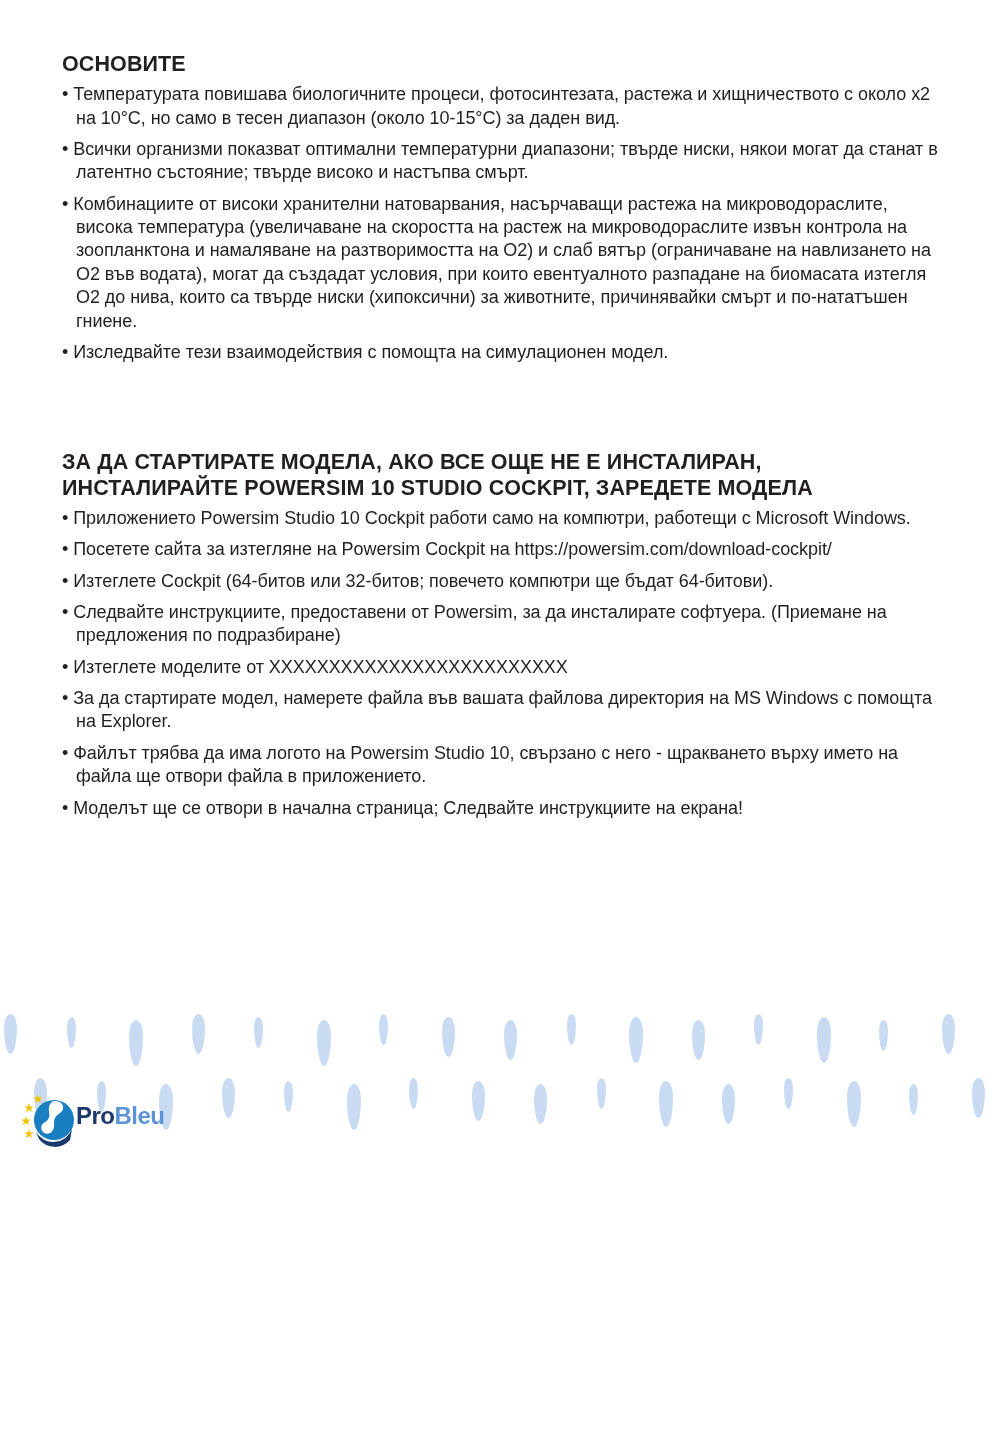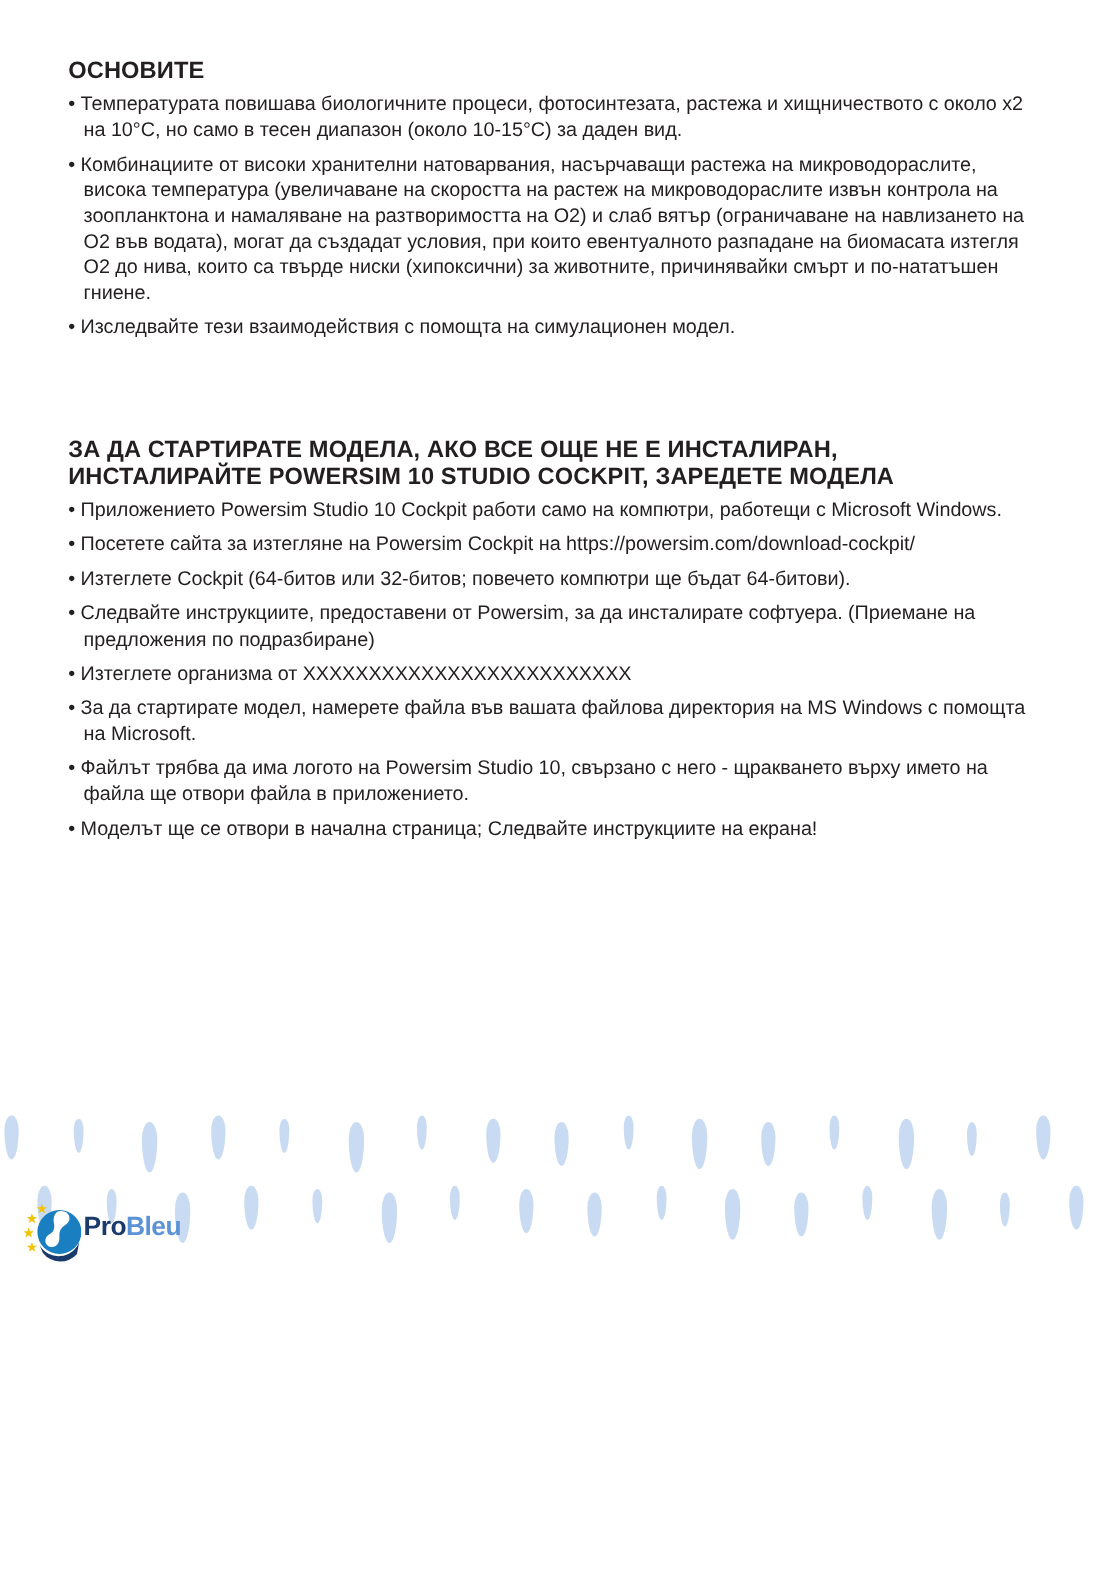--- a/index.html
+++ b/index.html
@@ -126,34 +126,35 @@
 </head>
 <body>
 
 <div class="page">
 
   <div class="content">
 
     <div class="section">
       <h2 class="section-heading">ОСНОВИТЕ</h2>
       <p class="bullet">• Температурата повишава биологичните процеси, фотосинтезата, растежа и хищничеството с около x2 на 10°C, но само в тесен диапазон (около 10-15°C) за даден вид.</p>
+      <p class="bullet">• Всички организми показват оптимални температурни диапазони; твърде ниски, някои могат да станат в латентно състояние; твърде високо и настъпва смърт.</p>
       <p class="bullet">• Комбинациите от високи хранителни натоварвания, насърчаващи растежа на микроводораслите, висока температура (увеличаване на скоростта на растеж на микроводораслите извън контрола на зоопланктона и намаляване на разтворимостта на O2) и слаб вятър (ограничаване на навлизането на O2 във водата), могат да създадат условия, при които евентуалното разпадане на биомасата изтегля O2 до нива, които са твърде ниски (хипоксични) за животните, причинявайки смърт и по-нататъшен гниене.</p>
       <p class="bullet">• Изследвайте тези взаимодействия с помощта на симулационен модел.</p>
     </div>
 
     <div class="gap-between-sections"></div>
 
     <div class="section">
       <h2 class="section-heading">ЗА ДА СТАРТИРАТЕ МОДЕЛА, АКО ВСЕ ОЩЕ НЕ Е ИНСТАЛИРАН, ИНСТАЛИРАЙТЕ POWERSIM 10 STUDIO COCKPIT, ЗАРЕДЕТЕ МОДЕЛА</h2>
       <p class="bullet">• Приложението Powersim Studio 10 Cockpit работи само на компютри, работещи с Microsoft Windows.</p>
       <p class="bullet">• Посетете сайта за изтегляне на Powersim Cockpit на https://powersim.com/download-cockpit/</p>
       <p class="bullet">• Изтеглете Cockpit (64-битов или 32-битов; повечето компютри ще бъдат 64-битови).</p>
       <p class="bullet">• Следвайте инструкциите, предоставени от Powersim, за да инсталирате софтуера. (Приемане на предложения по подразбиране)</p>
-      <p class="bullet">• Изтеглете организма от XXXXXXXXXXXXXXXXXXXXXXXXX</p>
-      <p class="bullet">• За да стартирате модел, намерете файла във вашата файлова директория на MS Windows с помощта на Microsoft.</p>
+      <p class="bullet">• Изтеглете моделите от XXXXXXXXXXXXXXXXXXXXXXXXX</p>
+      <p class="bullet">• За да стартирате модел, намерете файла във вашата файлова директория на MS Windows с помощта на Explorer.</p>
       <p class="bullet">• Файлът трябва да има логото на Powersim Studio 10, свързано с него - щракването върху името на файла ще отвори файла в приложението.</p>
       <p class="bullet">• Моделът ще се отвори в начална страница; Следвайте инструкциите на екрана!</p>
     </div>
 
   </div>
 
   <div class="footer">
 
     <div class="drop-row row-top" id="drop-row-top">
         <div class="drop" style="left: 4px; top: 0px; background: rgb(197, 217, 241);"></div>

